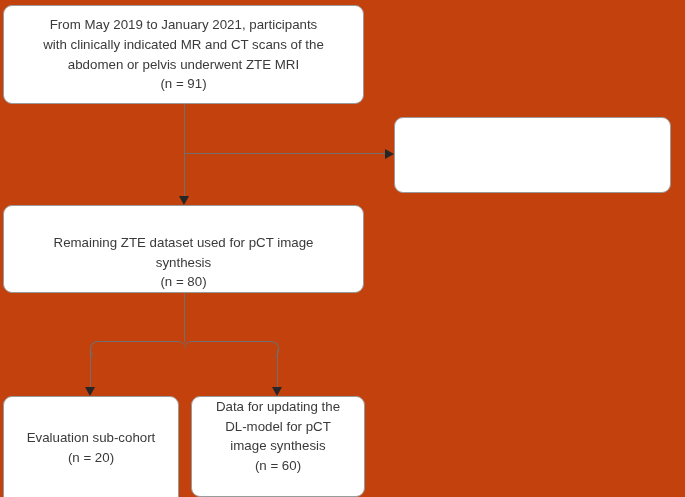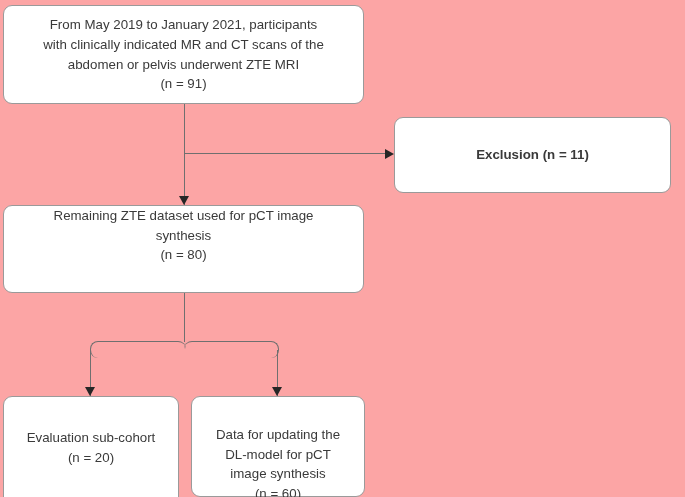--- a/index.html
+++ b/index.html
@@ -8,21 +8,21 @@
     background: #ffffff;
   }
   body {
     font-family: "Liberation Sans", sans-serif;
     -webkit-font-smoothing: antialiased;
   }
   #flowchart {
     position: relative;
     width: 685px;
     height: 497px;
-    background: #fca5a5;
+    background: #c2410c;
     overflow: hidden;
   }
   .node {
     position: absolute;
     box-sizing: border-box;
     border: 1px solid #9a9a9a;
     border-radius: 9px;
     background: #ffffff;
     color: #3a3a3a;
     font-size: 13.3px;
@@ -48,34 +48,34 @@
   }
   #node-exclusion {
     left: 394px; top: 117px;
     width: 277px; height: 76px;
     justify-content: center;
     padding: 0 6px;
   }
   #node-remaining {
     left: 3px; top: 205px;
     width: 361px; height: 88px;
-    justify-content: flex-start;
+    justify-content: flex-end;
     padding: 0 6px;
   }
   #node-evaluation {
     left: 3px; top: 396px;
     width: 176px; height: 128px;
     justify-content: flex-start;
     padding: 31px 6px 0 6px;
   }
   #node-update {
     left: 191px; top: 396px;
     width: 174px; height: 101px;
     justify-content: flex-start;
-    padding: 28px 6px 0 6px;
+    padding: 0 6px 0 6px;
   }
   
   .edge {
     position: absolute;
     background: #6f6f6f;
   }
   .edge.v { width: 1px; }
   .edge.h { height: 1px; }
   .arrow-down {
     position: absolute;
@@ -112,21 +112,20 @@
 (n = 91)</span>
   </div>
 
   <div class="edge v" style="left:184px; top:104px; height:101px;"></div>
   <div class="arrow-down" style="left:179px; top:196px;"></div>
 
   <div class="edge h" style="left:184px; top:153px; width:206px;"></div>
   <div class="arrow-right" style="left:385px; top:149px;"></div>
 
   <div class="node" id="node-exclusion">
-    <span class="txt bold">Exclusion (n = 11)</span>
   </div>
 
   <div class="node" id="node-remaining">
     <span class="txt">Remaining ZTE dataset used for pCT image
 synthesis
 (n = 80)</span>
   </div>
 
   <div class="edge v" style="left:184px; top:293px; height:49px;"></div>
 

